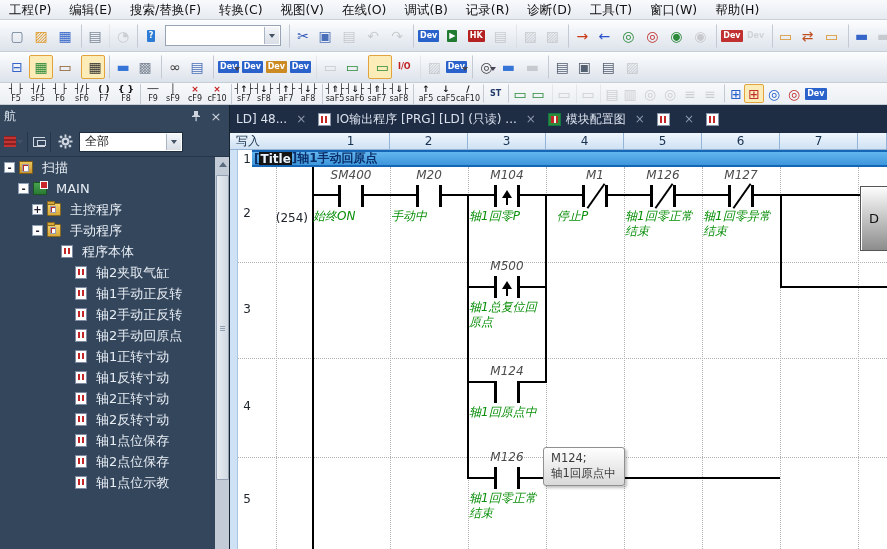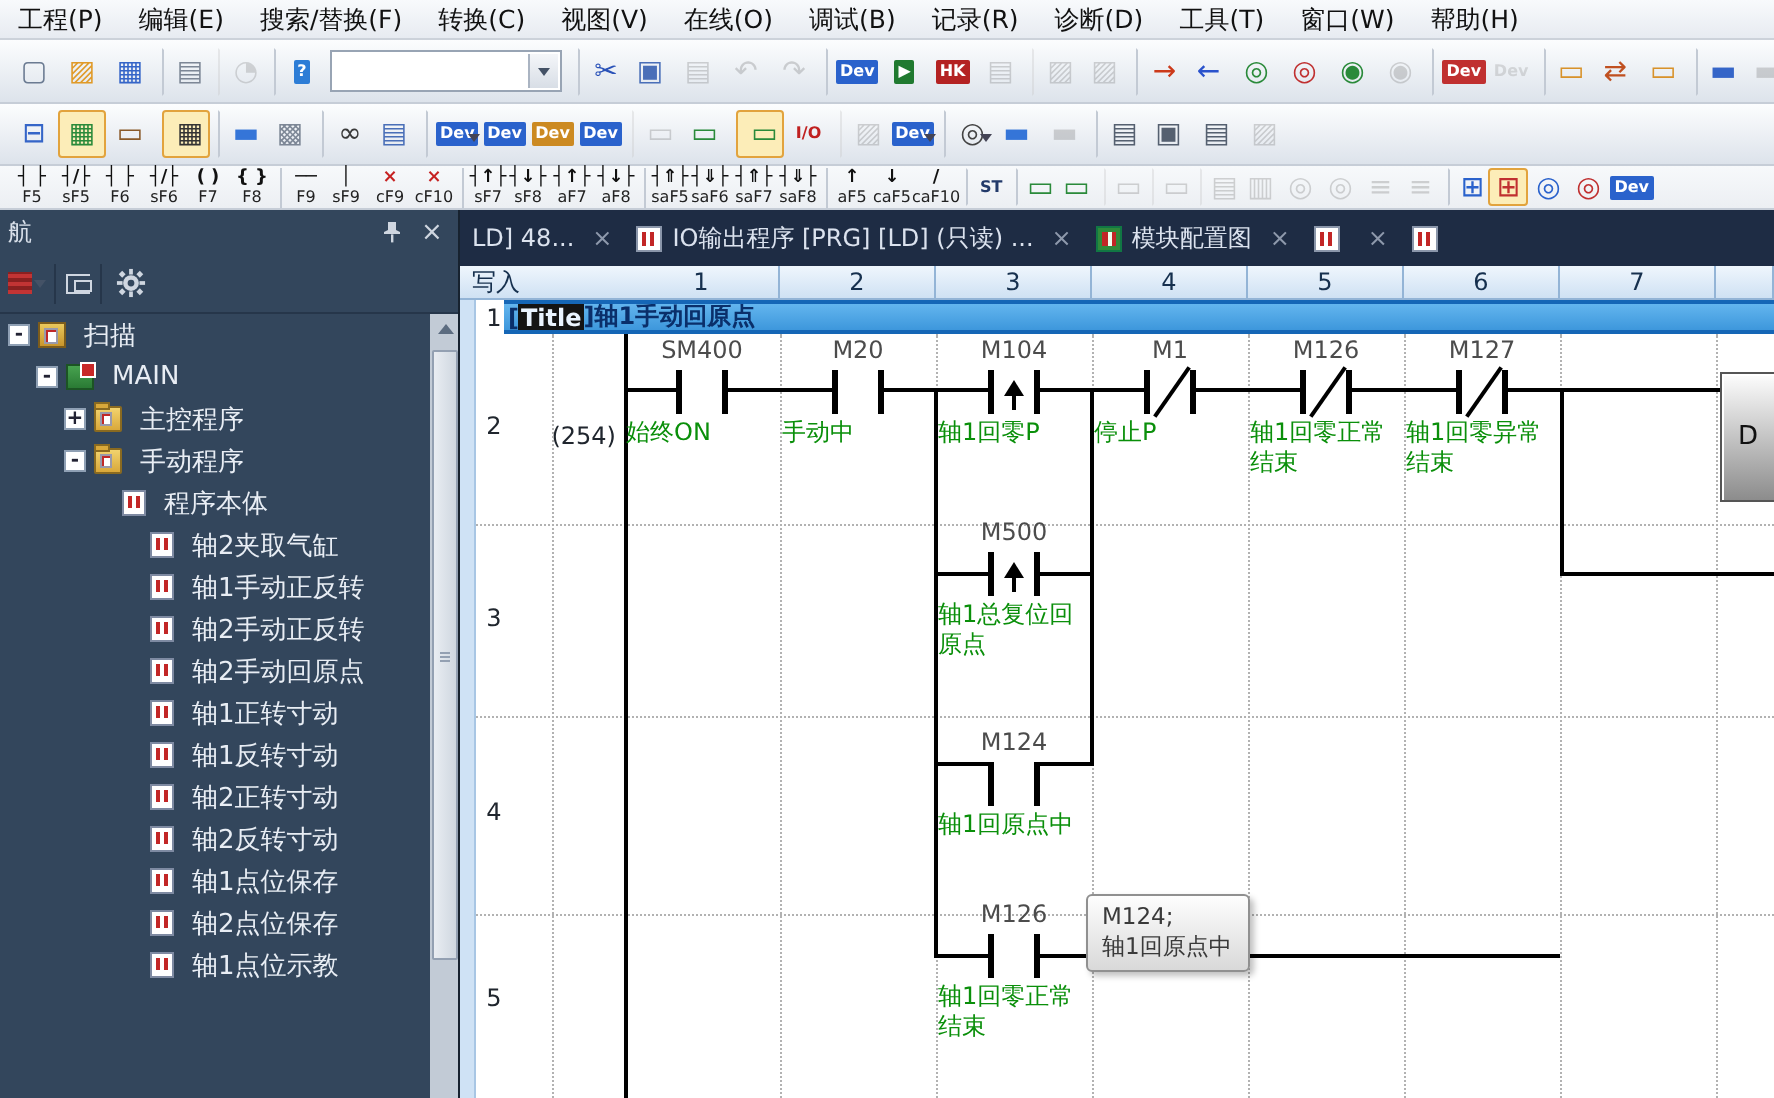--- a/index.html
+++ b/index.html
@@ -106,21 +106,21 @@
   .blue-strip{position:absolute;left:0;top:17px;width:8px;height:399px;background:#cfe2f5;border-right:1px solid #a8c6e4;}
   .title-row{position:absolute;left:22px;top:17px;width:635px;height:17px;
     background:linear-gradient(#63b5ee,#3d97dc);border-top:2px solid #1566b6;border-bottom:2px solid #1566b6;
     font-size:12px;font-weight:bold;color:#0a2f6a;display:flex;align-items:center;padding-left:2px;white-space:nowrap;overflow:hidden;}
   .title-row .selword{background:#141414;color:#eaf4ff;padding:0 1px;}
   .rownum{position:absolute;width:18px;text-align:center;font-size:12px;color:#20262e;}
   .stepnum{position:absolute;left:30px;top:78px;width:48px;text-align:right;font-size:12px;color:#20262e;}
   .vdot{position:absolute;width:1px;border-left:1px dotted #b2b2b2;}
   .hdot{position:absolute;height:1px;border-top:1px dotted #b2b2b2;}
   .vl,.hl{position:absolute;background:#000;}
-  .contact{position:absolute;width:80px;height:96px;}
+  .contact{position:absolute;width:80px;height:96px;font-style:italic;}
   .contact .dev{position:absolute;top:0;left:-5px;width:90px;text-align:center;font-size:12px;color:#4c4c4c;}
   .contact .sym{position:absolute;left:27px;top:17px;width:26px;height:22px;background:#fff;
     border-left:3px solid #000;border-right:3px solid #000;}
   .contact.nc .sym::after{content:"";position:absolute;left:10px;top:-4px;width:2px;height:30px;background:#000;
     transform:rotate(35deg);}
   .contact.pulse .sym::before{content:"";position:absolute;left:50%;margin-left:-1px;top:7px;width:2px;height:13px;background:#000;}
   .contact.pulse .sym::after{content:"";position:absolute;left:50%;margin-left:-5px;top:0;width:0;height:0;
     border:5px solid transparent;border-bottom:8px solid #000;}
   .contact .cmt{position:absolute;top:41px;left:2px;width:78px;font-size:12px;line-height:15px;color:#0a8f0a;}
   .instr-box{position:absolute;left:630px;top:53px;width:30px;height:65px;
@@ -492,20 +492,26 @@
               <rect x="0.5" y="7" width="3" height="2"></rect>
               <rect x="12.5" y="7" width="3" height="2"></rect>
               <rect x="2" y="2" width="2.6" height="2.6" transform="rotate(45 3.3 3.3)"></rect>
               <rect x="11.4" y="2" width="2.6" height="2.6" transform="rotate(45 12.7 3.3)"></rect>
               <rect x="2" y="11.4" width="2.6" height="2.6" transform="rotate(45 3.3 12.7)"></rect>
               <rect x="11.4" y="11.4" width="2.6" height="2.6" transform="rotate(45 12.7 12.7)"></rect>
             </g>
             <circle cx="8" cy="8" r="1.8" fill="#33465c"></circle>
           </svg>
       </span>
+      <div class="sb-combo">
+        <span>全部</span>
+        <span class="arrow" style="position:absolute;right:1px;top:1px;bottom:1px;width:15px;background:linear-gradient(#f4f6f9,#d8dee6);border-left:1px solid #aab4c2;display:flex;align-items:center;justify-content:center;">
+            <span class="tri-down"></span>
+          </span>
+      </div>
     </div>
     <div class="tree">
       <div class="trow" data-st="" style="--lv: 0;">
           <span class="tbox" data-box="-">-</span>
           <span class="ti" data-kind="scan"></span>
           <span class="tlab">扫描</span>
         </div>
         <div class="trow" data-st="" style="--lv: 1;">
           <span class="tbox" data-box="-">-</span>
           <span class="ti" data-kind="main"></span>
@@ -678,21 +684,21 @@
     <div class="contact no" style="left:159px;top:35px;">
       <div class="dev">M20</div>
       <div class="sym"></div>
       <div class="cmt">手动中</div>
     </div>
     <div class="contact pulse" style="left:237px;top:35px;">
       <div class="dev">M104</div>
       <div class="sym"></div>
       <div class="cmt">轴1回零P</div>
     </div>
-    <div class="contact nc" style="left:315px;top:35px;">
+    <div class="contact nc" style="left:325px;top:35px;">
       <div class="dev">M1</div>
       <div class="sym"></div>
       <div class="cmt">停止P</div>
     </div>
     <div class="contact nc" style="left:393px;top:35px;">
       <div class="dev">M126</div>
       <div class="sym"></div>
       <div class="cmt">轴1回零正常结束</div>
     </div>
     <div class="contact nc" style="left:471px;top:35px;">

